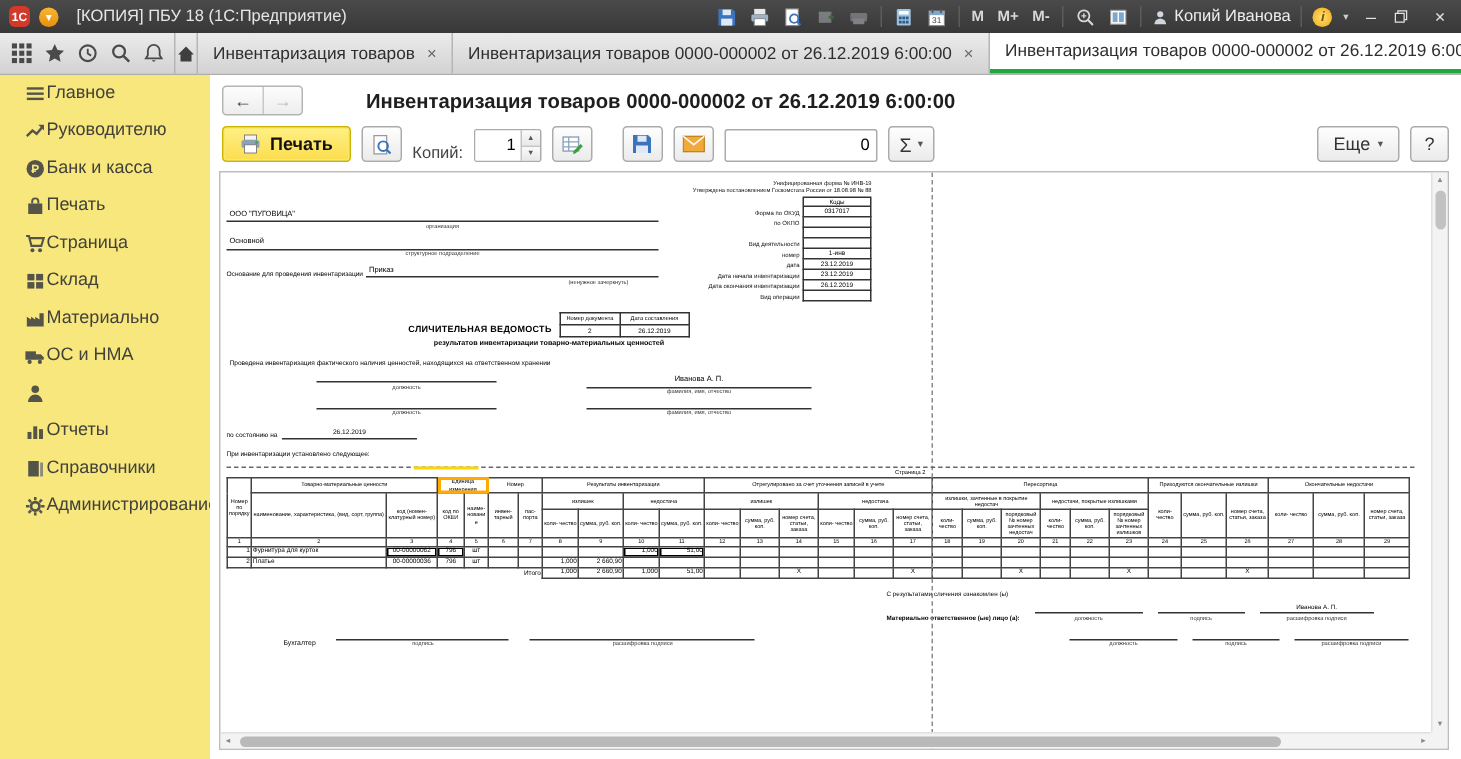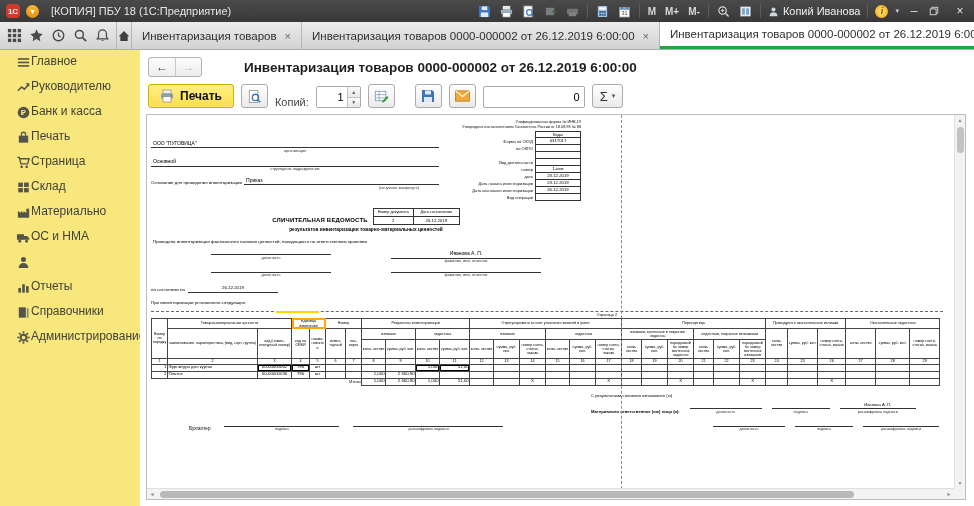--- a/index.html
+++ b/index.html
@@ -498,20 +498,29 @@
       <div class="btn btn-sq">
         <svg width="15" height="12" viewBox="0 0 16 12">
             <rect x=".5" y=".5" width="15" height="11" fill="#f0a93a" stroke="#b57a14" stroke-width=".8"></rect>
             <path d="M.5.5L8 6.5 15.5.5" fill="none" stroke="#fff" stroke-width="1.1"></path>
           </svg>
       </div>
       <input class="num-input" value="0" style="">
       <div class="btn btn-sigma">
         <span style="font-size:13px">Σ</span>
         <span class="caret">▾</span>
+      </div>
+      <div class="toolbar-right">
+        <div class="btn btn-more">
+          <span>Еще</span>
+          <span class="caret">▾</span>
+        </div>
+        <div class="btn btn-help">
+          <span>?</span>
+        </div>
       </div>
     </div>
 
     <div class="viewport">
       <div class="form">
         <div class="pagebreak"></div>
 
         <div class="uni">
           <div>Унифицированная форма № ИНВ-19</div>
           <div>Утверждена постановлением Госкомстата России от 18.08.98 № 88</div>

